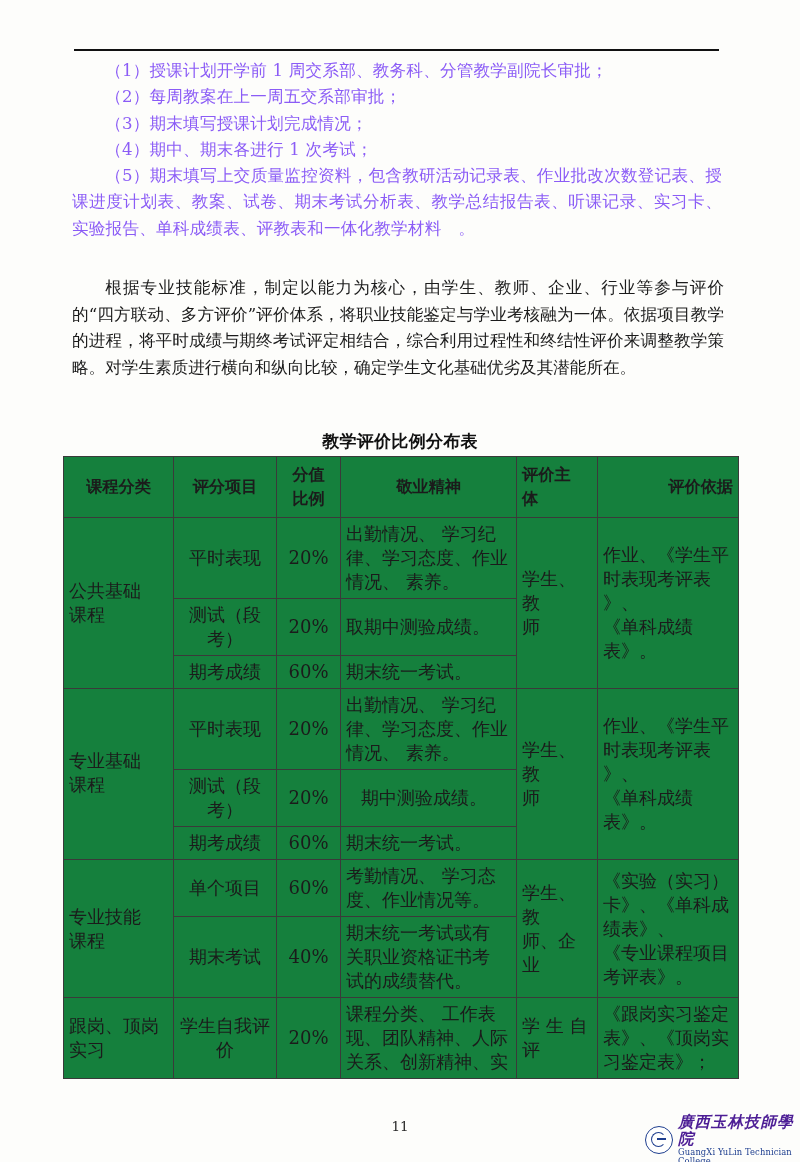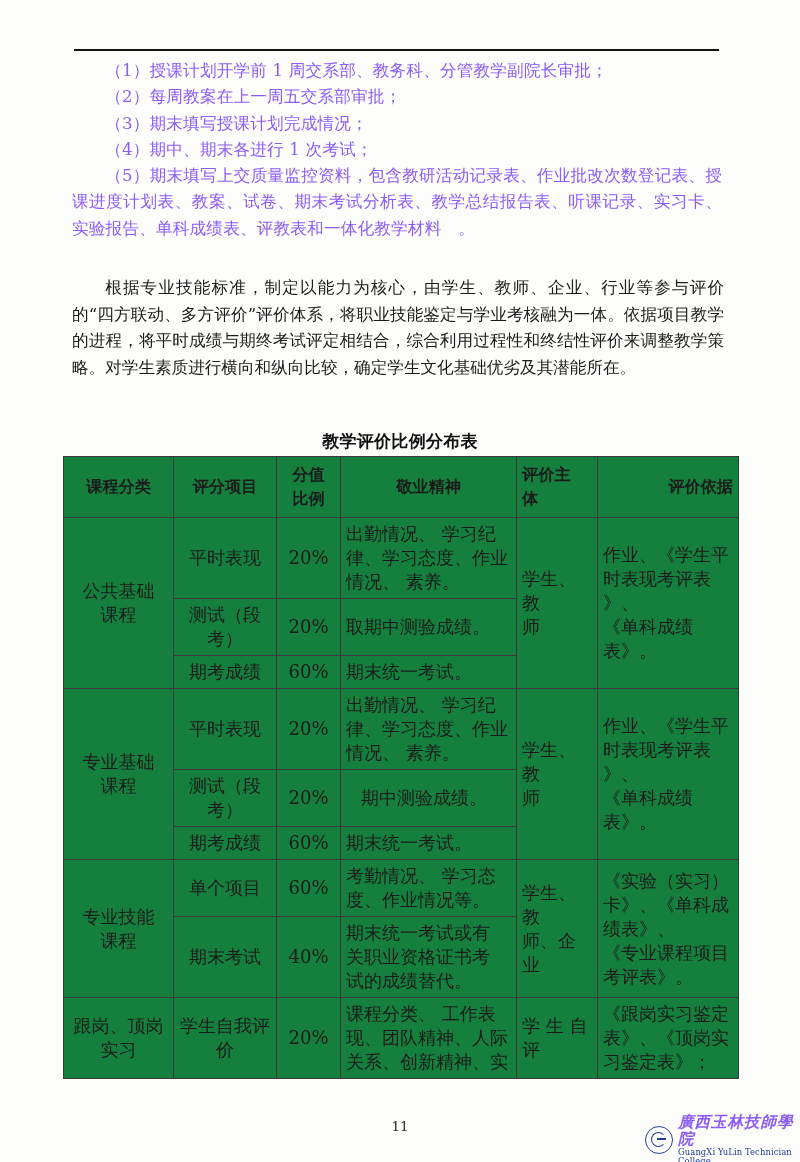--- a/index.html
+++ b/index.html
@@ -111,21 +111,21 @@
     font-weight: normal;
     font-family: "DejaVu Serif", "Liberation Serif", serif;
   }
   table.eval thead th {
     font-weight: bold;
     text-align: center;
     height: 52px;
     font-size: 16.2px;
   }
   td.c-center { text-align: center; }
-  td.c-cat    { text-align: center; }
+  td.c-cat    { text-align: left; }
   td.c-ind    { text-align: left; padding-left: 9px; }
   td.c-sub    { text-align: left; padding-left: 7px; }
   td.c-basis  { text-align: left; padding-left: 6px; padding-right: 6px; }
 
   
   .page-number {
     position: absolute;
     left: 0;
     top: 1118px;
     width: 800px;
@@ -168,21 +168,21 @@
     position: absolute;
     left: 11px;
     top: 11px;
     width: 9px;
     height: 1.6px;
     background: #1f3f8f;
   }
   .logo-text { line-height: 1.05; }
   .logo-cn {
     font-size: 15.5px;
-    color: #8b5cf6;
+    color: #4c1d95;
     font-weight: bold;
     letter-spacing: 1px;
     font-family: "DejaVu Serif", "Liberation Serif", serif;
     font-style: italic;
   }
   .logo-en {
     font-size: 8.4px;
     color: #1f3f8f;
     letter-spacing: 0.1px;
     font-family: "DejaVu Serif", "Liberation Serif", serif;
@@ -252,21 +252,21 @@
             <td class="c-center" style="white-space: pre-line;">测试（段考）</td>
             <td class="c-center">20%</td>
             <td class="c-ind" style="white-space: pre-line;">取期中测验成绩。</td>
           </tr>
           <tr>
             <td class="c-center" style="white-space: pre-line;">期考成绩</td>
             <td class="c-center">60%</td>
             <td class="c-ind" style="white-space: pre-line;">期末统一考试。</td>
           </tr>
           <tr>
-            <td class="c-cat" rowspan="3" style="white-space: pre-line;">专业基础
+            <td class="c-cat" rowspan="3" style="white-space: pre-line; font-family: Liberation Mono, monospace;">专业基础
 课程</td>
             <td class="c-center" style="white-space: pre-line;">平时表现</td>
             <td class="c-center">20%</td>
             <td class="c-ind" style="white-space: pre-line;">出勤情况、 学习纪
 律、学习态度、作业
 情况、 素养。</td>
             <td class="c-sub" rowspan="3" style="white-space: pre-line;">学生、教
 师</td>
             <td class="c-basis" rowspan="3" style="white-space: pre-line;">作业、《学生平
 时表现考评表 》、

